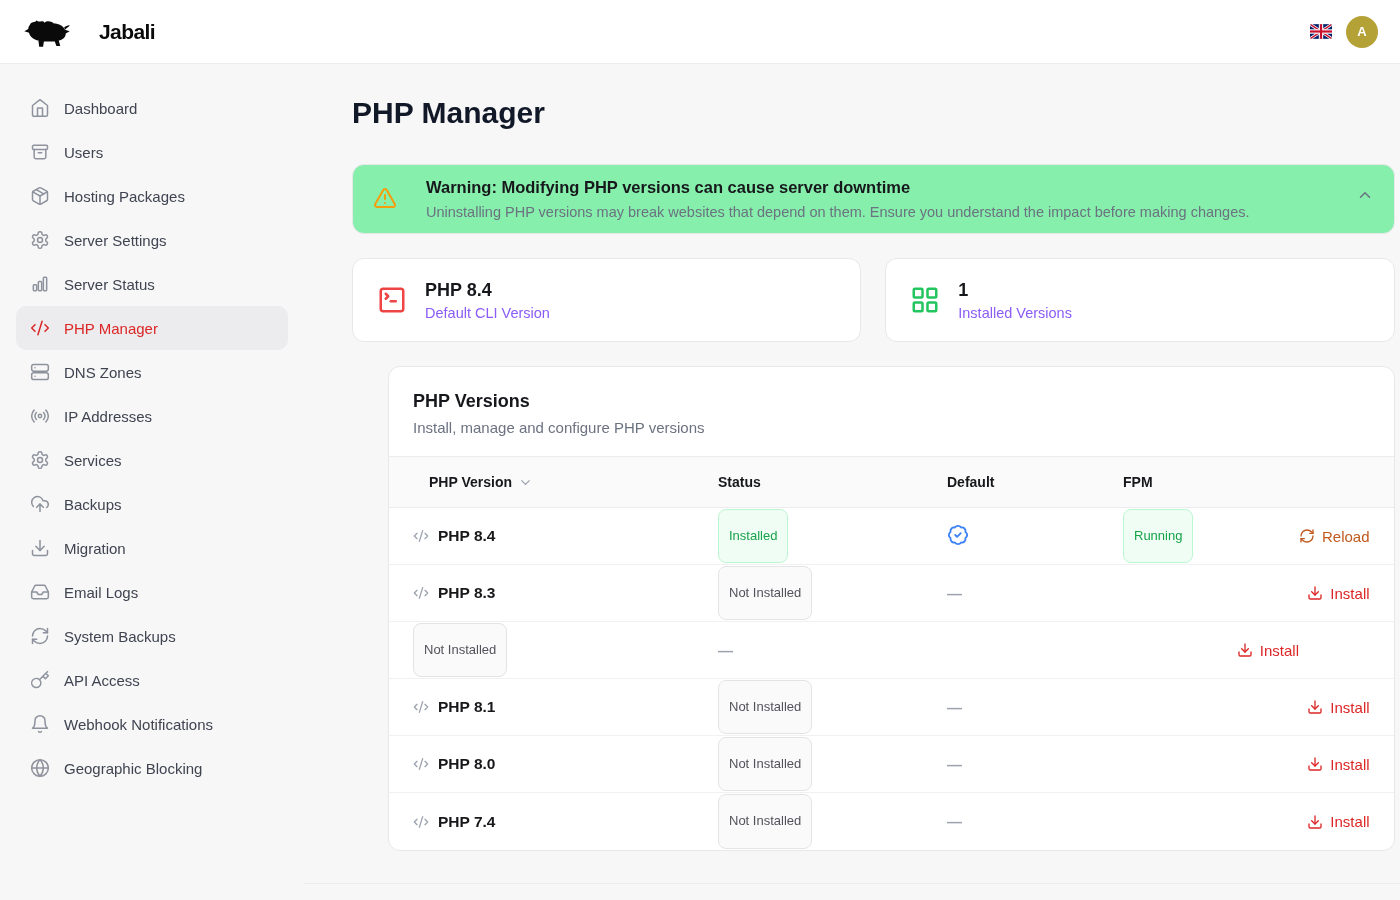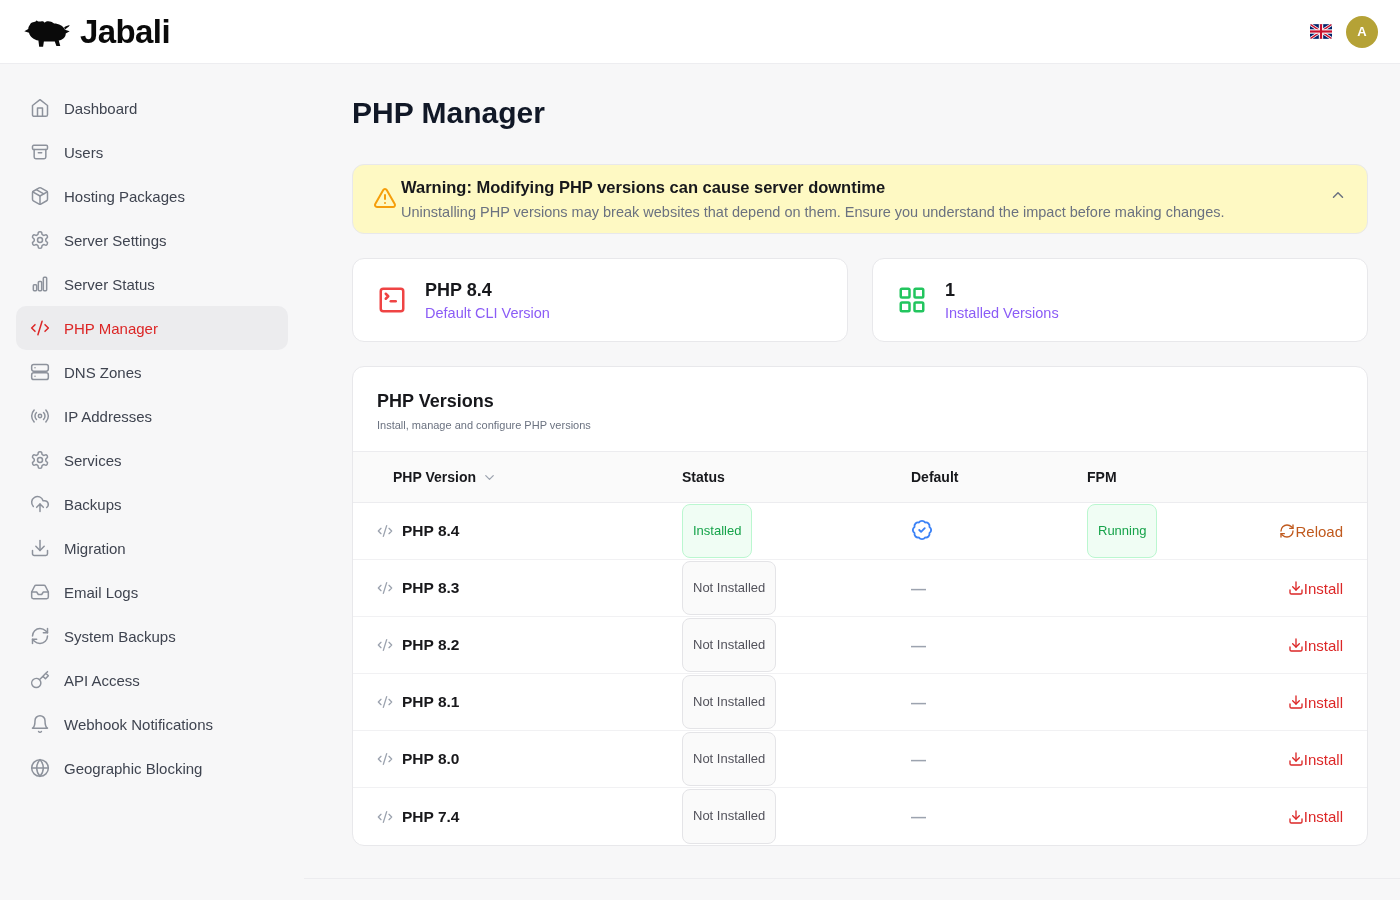--- a/index.html
+++ b/index.html
@@ -10,21 +10,21 @@
     background:#f7f7f8; color:#111827;
   }
   
   .topbar {
     height:64px; background:#ffffff; border-bottom:1px solid #ededf0;
     display:flex; align-items:center; justify-content:space-between;
     padding:0 22px;
   }
   .brand { display:flex; align-items:center; gap:6px; }
   .brand-logo { width:52px; height:40px; display:flex; align-items:center; }
-  .brand-name { font-size:33px; font-weight:800; letter-spacing:-0.6px; color:#0a0a0a; }
+  .brand-name { font-size:21px; font-weight:800; letter-spacing:-0.6px; color:#0a0a0a;margin-left:19px; }
   .top-right { display:flex; align-items:center; gap:14px; }
   .flag { width:22px; height:15px; border-radius:2px; overflow:hidden; display:block; cursor:pointer; }
   .avatar {
     width:32px; height:32px; border-radius:50%;
     background:#b5a236; color:#ffffff; font-weight:700; font-size:13px;
     display:flex; align-items:center; justify-content:center; cursor:pointer;
   }
   
   .app { display:flex; height:836px; }
   .sidebar { width:304px; flex:0 0 304px; padding:22px 16px; }
@@ -33,58 +33,58 @@
     border-radius:10px; color:#3f4450; font-size:15px; cursor:pointer;
   }
   .side-item .side-icon { width:20px; height:20px; color:#8d929c; display:flex; }
   .side-item.active { background:#ececee; color:#dc2626; font-weight:500; }
   .side-item.active .side-icon { color:#dc2626; }
   .side-icon svg { width:20px; height:20px; }
   
   .main { flex:1; padding:32px 32px 0 48px; }
   h1.page-title { margin:0 0 34px; font-size:30px; font-weight:800; color:#111827; }
   .banner {
-    background:#fef9c3; border:1px solid #e8e8eb; border-radius:12px;
-    padding:13px 20px; display:flex; align-items:flex-start; gap:4px;
+    background:#86efac; border:1px solid #e8e8eb; border-radius:12px;
+    padding:13px 20px; display:flex; align-items:flex-start; gap:29px;
   }
   .banner-icon { color:#f59e0b; margin-top:8px; flex:0 0 auto; display:flex; }
   .banner-title { font-size:16.5px; font-weight:700; color:#17181c; }
   .banner-msg { font-size:14.5px; color:#6b7280; margin-top:7px; }
   .banner-chevron { margin-left:auto; color:#6b7280; margin-top:8px; cursor:pointer; display:flex; }
   .stats { display:flex; gap:24px; margin-top:24px; }
   .stat-card {
     flex:1; background:#fff; border:1px solid #e8e8eb; border-radius:12px;
     height:84px; padding:0 24px; display:flex; align-items:center; gap:18px;
   }
   .stat-icon { display:flex; flex:0 0 auto; }
   .stat-value { font-size:18px; font-weight:700; color:#17181c; }
   .stat-label { font-size:14.5px; color:#8b5cf6; margin-top:4px; }
   
-  .table-card { background:#fff; border:1px solid #e8e8eb; border-radius:12px; margin-top:24px; overflow:hidden; }
+  .table-card { background:#fff; border:1px solid #e8e8eb; border-radius:12px; margin-top:24px; overflow:hidden;margin-left:36px; }
   .table-head { padding:24px 24px 20px; }
   .table-title { font-size:18px; font-weight:700; color:#17181c; }
-  .table-sub { font-size:11px; color:#6b7280; margin-top:7px; }
+  .table-sub { font-size:15px; color:#6b7280; margin-top:7px; }
   .grid-row { display:grid; grid-template-columns:305px 229px 176px 176px 1fr; align-items:center; padding:0 24px; }
   .thead-row {
     height:52px; background:#fafafa;
     border-top:1px solid #ececef; border-bottom:1px solid #ececef;
     font-size:14px; font-weight:700; color:#17181c;
   }
   .th-first { display:flex; align-items:center; gap:6px; padding-left:16px; cursor:pointer; }
   .th-sort { color:#9ca3af; display:flex; }
   .trow { height:57px; border-bottom:1px solid #f1f1f3; font-size:15px; }
   .trow:last-child { border-bottom:none; }
   .ver-cell { display:flex; align-items:center; gap:9px; font-weight:700; color:#18181b; font-size:15.5px; }
   .code-ic { color:#9ca3af; display:flex; }
   .badge { display:inline-block; padding:17px 10px; border-radius:8px; font-size:13px; line-height:1.45; }
   .badge.success { background:#f0fdf4; border:1px solid #bbf7d0; color:#16a34a; }
   .badge.neutral { background:#fafafa; border:1px solid #e4e4e7; color:#52525b; }
   .dash { color:#9ca3af; font-weight:600; }
   .action-cell { display:flex; justify-content:flex-end; }
-  .action { display:inline-flex; align-items:center; font-weight:500; font-size:15px; cursor:pointer; text-decoration:none; }
+  .action { display:inline-flex; align-items:center; gap:7px; font-weight:500; font-size:15px; cursor:pointer; text-decoration:none; }
   .action.reload { color:#c05a1e; }
   .action.install { color:#dc2626; }
   .action svg { display:block; }
   
   .footer { margin:32px -32px 0 -48px; border-top:1px solid #ececef; padding:20px 0 0 88px; }
 </style>
 </head>
 <body>
 
 <header class="topbar">
@@ -421,30 +421,20 @@
                     <path d="m7 10 5 5 5-5"></path>
                     <path d="M12 15V3"></path>
                   </svg>
                 </span>
                 <span>Install</span>
               </a>
             </div>
   </div>
 
   <div class="grid-row trow">
-    <div class="ver-cell">
-      <span class="code-ic">
-                <svg width="16" height="16" viewBox="0 0 24 24" fill="none" stroke="currentColor" stroke-linecap="round" stroke-linejoin="round" stroke-width="2">
-                  <path d="m18 16 4-4-4-4"></path>
-                  <path d="m6 8-4 4 4 4"></path>
-                  <path d="m14.5 4-5 16"></path>
-                </svg>
-              </span>
-      <span class="ver-text">PHP 8.2</span>
-    </div>
     <div><span class="badge neutral">Not Installed</span></div>
     <div class="default-cell"><span class="dash">—</span></div>
     <div class="fpm-cell"></div>
     <div class="action-cell">
               <a class="action install">
                 <span style="display:inline-flex">
                   <svg width="16" height="16" viewBox="0 0 24 24" fill="none" stroke="currentColor" stroke-linecap="round" stroke-linejoin="round" stroke-width="2">
                     <path d="M21 15v4a2 2 0 0 1-2 2H5a2 2 0 0 1-2-2v-4"></path>
                     <path d="m7 10 5 5 5-5"></path>
                     <path d="M12 15V3"></path>

